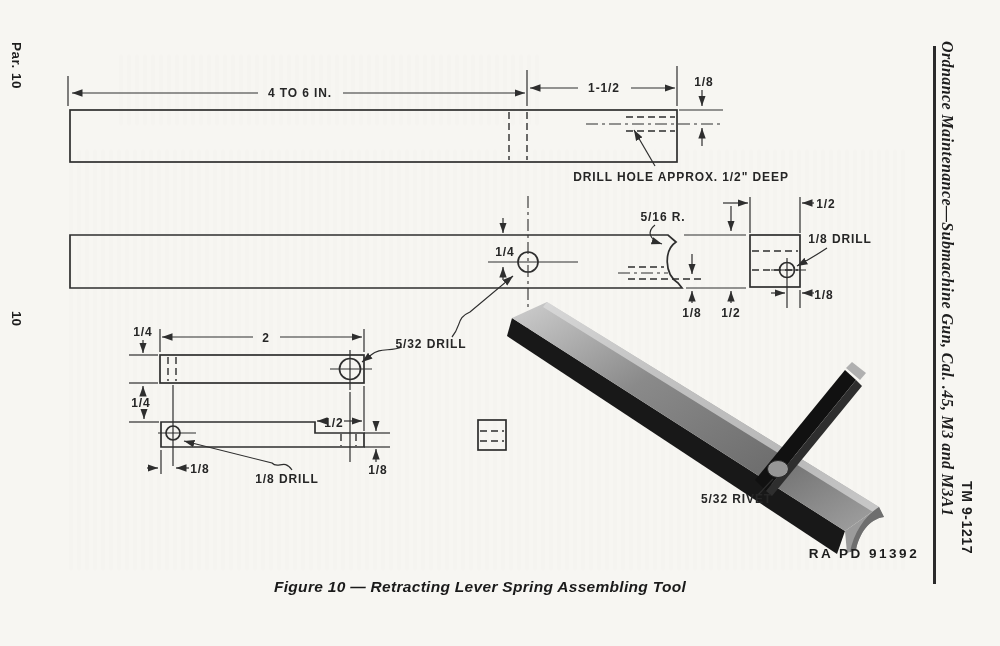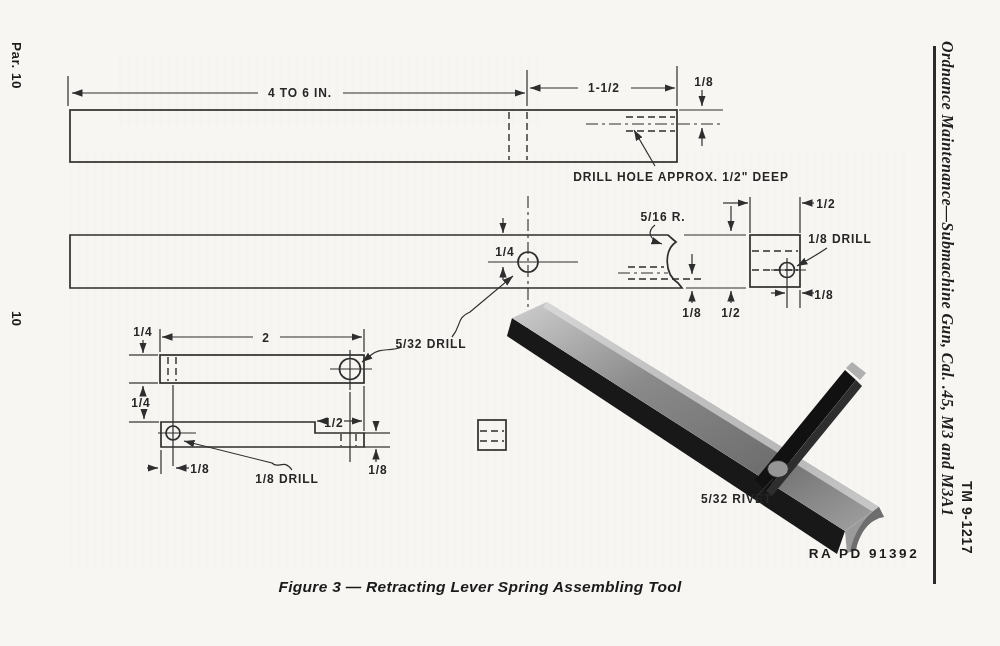--- a/index.html
+++ b/index.html
@@ -218,15 +218,15 @@
       <text class="dlab start" x="701" y="503">5/32 RIVET</text>
       <text class="credit" x="864" y="558">RA PD 91392</text>
     </g>
   </svg>
 
   <div class="vtext par">Par. 10</div>
   <div class="vtext pageno">10</div>
   <div class="rule"></div>
   <div class="vtext headtitle">Ordnance Maintenance—Submachine Gun, Cal. .45, M3 and M3A1</div>
   <div class="vtext tmno">TM 9-1217</div>
-  <div class="caption">Figure 3 — Retracting Lever Spring Assembling Tool</div>
+  <div class="caption">Figure 10 — Retracting Lever Spring Assembling Tool</div>
 
 </div>
 
 </body></html>

